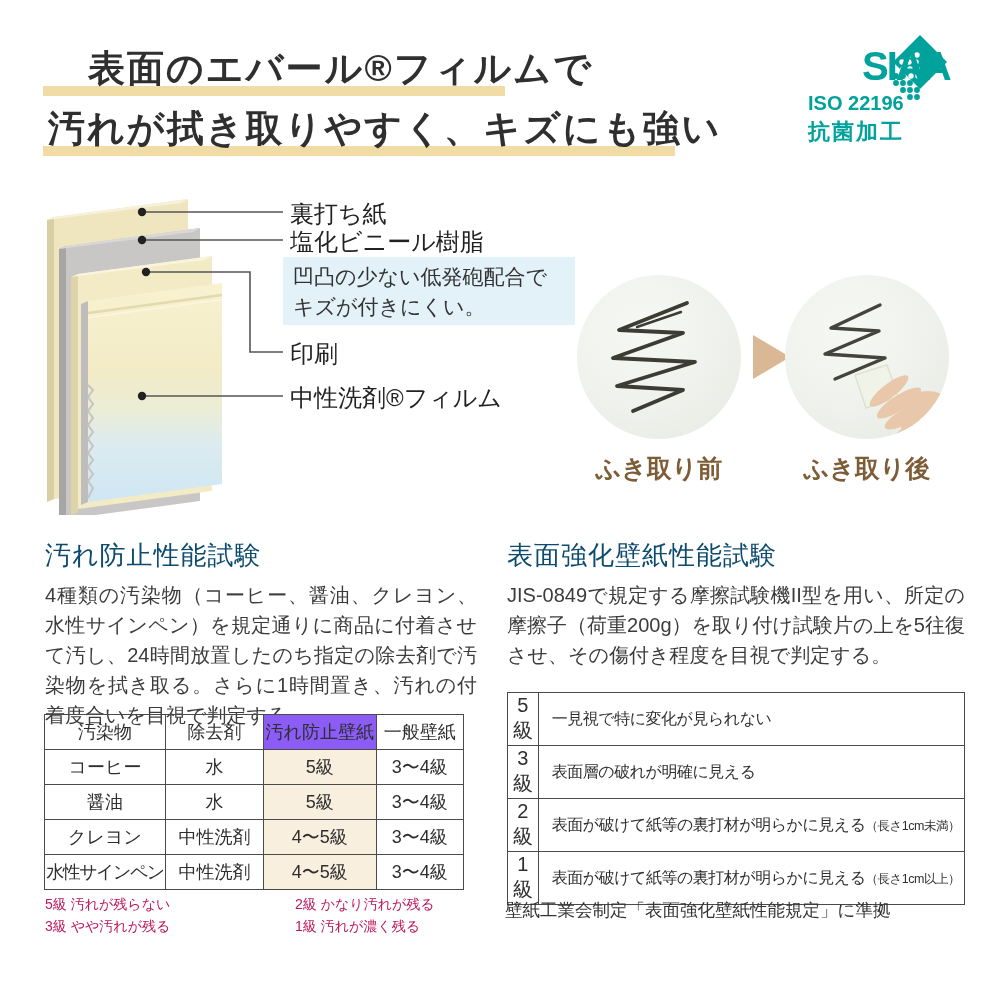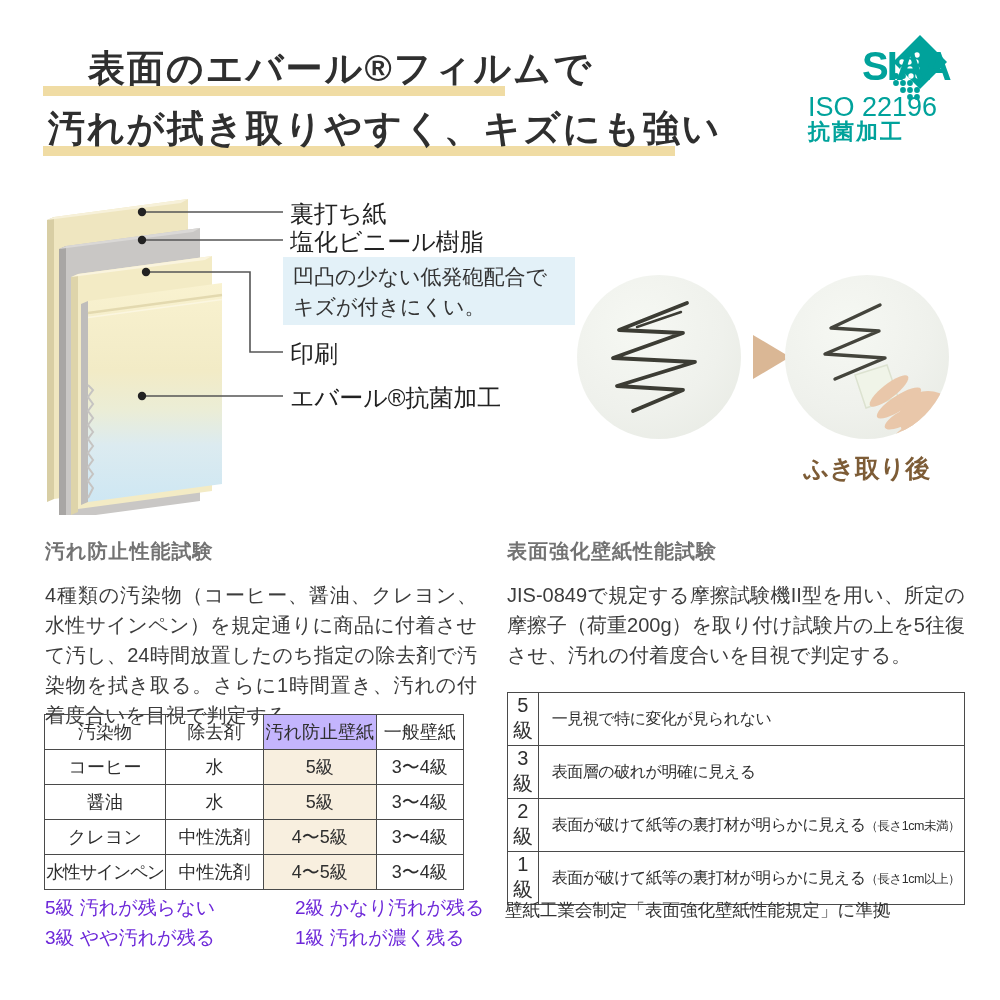--- a/index.html
+++ b/index.html
@@ -2,37 +2,37 @@
 <html><head>
 <meta charset="utf-8">
 <style>
   html,body{margin:0;padding:0;background:#fff;}
   #page{position:relative;width:1000px;height:1000px;background:#ffffff;overflow:hidden;
         font-family:"Liberation Sans","DejaVu Sans",sans-serif;color:#3c3c3c;}
   .abs{position:absolute;}
   .title-line{font-size:37px;font-weight:bold;color:#2f2f2f;letter-spacing:2px;z-index:2;white-space:nowrap;}
   .title-bar{height:10px;background:#F0DCA4;z-index:1;}
   .siaa-word{font-size:40px;font-weight:900;color:#00A29B;letter-spacing:-2px;line-height:1;}
-  .siaa-iso{font-size:27px;font-weight:normal;color:#00A29B;letter-spacing:0px;}
+  .siaa-iso{font-size:20px;font-weight:bold;color:#00A29B;letter-spacing:0px;}
   .siaa-jp{font-size:22px;font-weight:bold;color:#00A29B;letter-spacing:2px;}
   .diagram-label{font-size:24px;font-weight:500;color:#222;white-space:nowrap;}
   .callout{background:#E3F1F8;font-size:21px;line-height:1.45;color:#333;padding:5px 10px;white-space:nowrap;}
   .wipe-circle{border-radius:50%;overflow:hidden;background:radial-gradient(circle at 38% 32%,#F6F8F3 0%,#EFF1EC 55%,#E6E9E2 100%);}
   .wipe-label{font-size:25px;font-weight:bold;color:#7D5C36;text-align:center;white-space:nowrap;}
   .arrow-right{width:0;height:0;border-top:22px solid transparent;border-bottom:22px solid transparent;border-left:37px solid #DAB795;}
-  .section-heading{font-size:20px;font-weight:bold;color:#737373;letter-spacing:1px;white-space:nowrap;}
+  .section-heading{font-size:26px;font-weight:normal;color:#0c4a6e;letter-spacing:1px;white-space:nowrap;}
   .section-desc{font-size:20px;line-height:1.5;color:#3c3c3c;text-align:justify;}
   table{border-collapse:collapse;}
   .stain-table{width:420px;font-size:18px;color:#2f2f2f;}
   .stain-table td,.stain-table th{border:1.6px solid #4A4A4A;text-align:center;height:32px;font-weight:normal;white-space:nowrap;}
   .stain-table .c0{width:118px;} .stain-table .c1{width:102px;} .stain-table .c2{width:110px;} .stain-table .c3{width:88px;}
-  .stain-table th.hl{background:#c4b5fd;}
+  .stain-table th.hl{background:#8b5cf6;}
   .stain-table td.hl{background:#F8EFDF;}
   .stain-table .tight{letter-spacing:-1.5px;}
-  .legend{font-size:19px;line-height:1.58;color:#6d28d9;white-space:nowrap;justify-content:space-between;}
+  .legend{font-size:14px;line-height:1.58;color:#be185d;white-space:nowrap;justify-content:space-between;}
   .surface-table{width:458px;color:#2f2f2f;}
   .surface-table td{border:1.6px solid #4A4A4A;}
   .surface-table .grade{width:60px;text-align:center;font-size:20px;}
   .surface-table .desc{font-size:16px;line-height:1.35;padding:6px 4px 6px 13px;letter-spacing:-0.5px;white-space:nowrap;}
   .surface-table .suffix{font-size:12.5px;}
   .note{font-size:17.5px;color:#333;white-space:nowrap;}
 </style>
 </head>
 <body>
 
@@ -118,21 +118,21 @@
       <circle cx="102" cy="211" r="4.2"></circle>
     </g>
   </svg>
   <div class="abs diagram-label" style="left:290px;top:198px;">裏打ち紙</div>
   <div class="abs diagram-label" style="left:290px;top:226px;">塩化ビニール樹脂</div>
   <div class="abs callout" style="left:283px;top:257px;width:272px;height:58px;">
     <div>凹凸の少ない低発砲配合で</div>
     <div>キズが付きにくい。</div>
   </div>
   <div class="abs diagram-label" style="left:290px;top:338px;">印刷</div>
-  <div class="abs diagram-label" style="left:290px;top:382px;">エバール®抗菌加工</div>
+  <div class="abs diagram-label" style="left:290px;top:382px;">中性洗剤®フィルム</div>
 
   <div class="abs wipe-circle" style="left:577px;top:275px;width:164px;height:164px;">
     <svg width="164" height="164" viewBox="0 0 164 164">
       <path d="M110,28 L42,55 L106,58 L36,83 L118,87 L40,111 L106,115 L56,136" fill="none" stroke="#3C3C34" stroke-width="3.8" stroke-linecap="round" stroke-linejoin="round"></path>
       <path d="M104,37 L60,52" fill="none" stroke="#3C3C34" stroke-width="2.4" stroke-linecap="round"></path>
     </svg>
   </div>
   <div class="abs arrow-right" style="left:753px;top:335px;"></div>
   <div class="abs wipe-circle" style="left:785px;top:275px;width:164px;height:164px;">
     <svg width="164" height="164" viewBox="0 0 164 164">
@@ -141,20 +141,21 @@
       <g fill="#E9C7AA">
         <ellipse cx="104" cy="116" rx="24" ry="7" transform="rotate(-38 104 116)"></ellipse>
         <ellipse cx="114" cy="128" rx="26" ry="7.5" transform="rotate(-33 114 128)"></ellipse>
         <ellipse cx="122" cy="141" rx="25" ry="7.5" transform="rotate(-28 122 141)"></ellipse>
         <ellipse cx="131" cy="154" rx="24" ry="7" transform="rotate(-24 131 154)"></ellipse>
         <ellipse cx="143" cy="143" rx="29" ry="27"></ellipse>
         <polygon points="150,160 185,148 190,190 150,190"></polygon>
       </g>
     </svg>
   </div>
+  <div class="abs wipe-label" style="left:577px;top:452px;width:164px;">ふき取り前</div>
   <div class="abs wipe-label" style="left:785px;top:452px;width:164px;">ふき取り後</div>
 
   <div class="abs section-heading" style="left:45px;top:538px;">汚れ防止性能試験</div>
   <div class="abs section-desc" style="left:45px;top:580px;width:432px;">4種類の汚染物（コーヒー、醤油、クレヨン、水性サインペン）を規定通りに商品に付着させて汚し、24時間放置したのち指定の除去剤で汚染物を拭き取る。さらに1時間置き、汚れの付着度合いを目視で判定する。</div>
 
   <table class="abs stain-table" style="left:44px;top:714px;">
     <tbody>
         <tr>
       <th class="c0">汚染物</th>
       <th class="c1">除去剤</th>
@@ -193,21 +194,21 @@
       <div>5級 汚れが残らない</div>
       <div>3級 やや汚れが残る</div>
     </div>
     <div>
       <div>2級 かなり汚れが残る</div>
       <div>1級 汚れが濃く残る</div>
     </div>
   </div>
 
   <div class="abs section-heading" style="left:507px;top:538px;">表面強化壁紙性能試験</div>
-  <div class="abs section-desc" style="left:507px;top:580px;width:458px;">JIS-0849で規定する摩擦試験機II型を用い、所定の摩擦子（荷重200g）を取り付け試験片の上を5往復させ、汚れの付着度合いを目視で判定する。</div>
+  <div class="abs section-desc" style="left:507px;top:580px;width:458px;">JIS-0849で規定する摩擦試験機II型を用い、所定の摩擦子（荷重200g）を取り付け試験片の上を5往復させ、その傷付き程度を目視で判定する。</div>
 
   <table class="abs surface-table" style="left:507px;top:692px;">
     <tbody>
         <tr>
       <td class="grade">5級</td>
       <td class="desc"><span>一見視で特に変化が見られない</span><span class="suffix"></span></td>
     </tr>
     <tr>
       <td class="grade">3級</td>
       <td class="desc"><span>表面層の破れが明確に見える</span><span class="suffix"></span></td>

